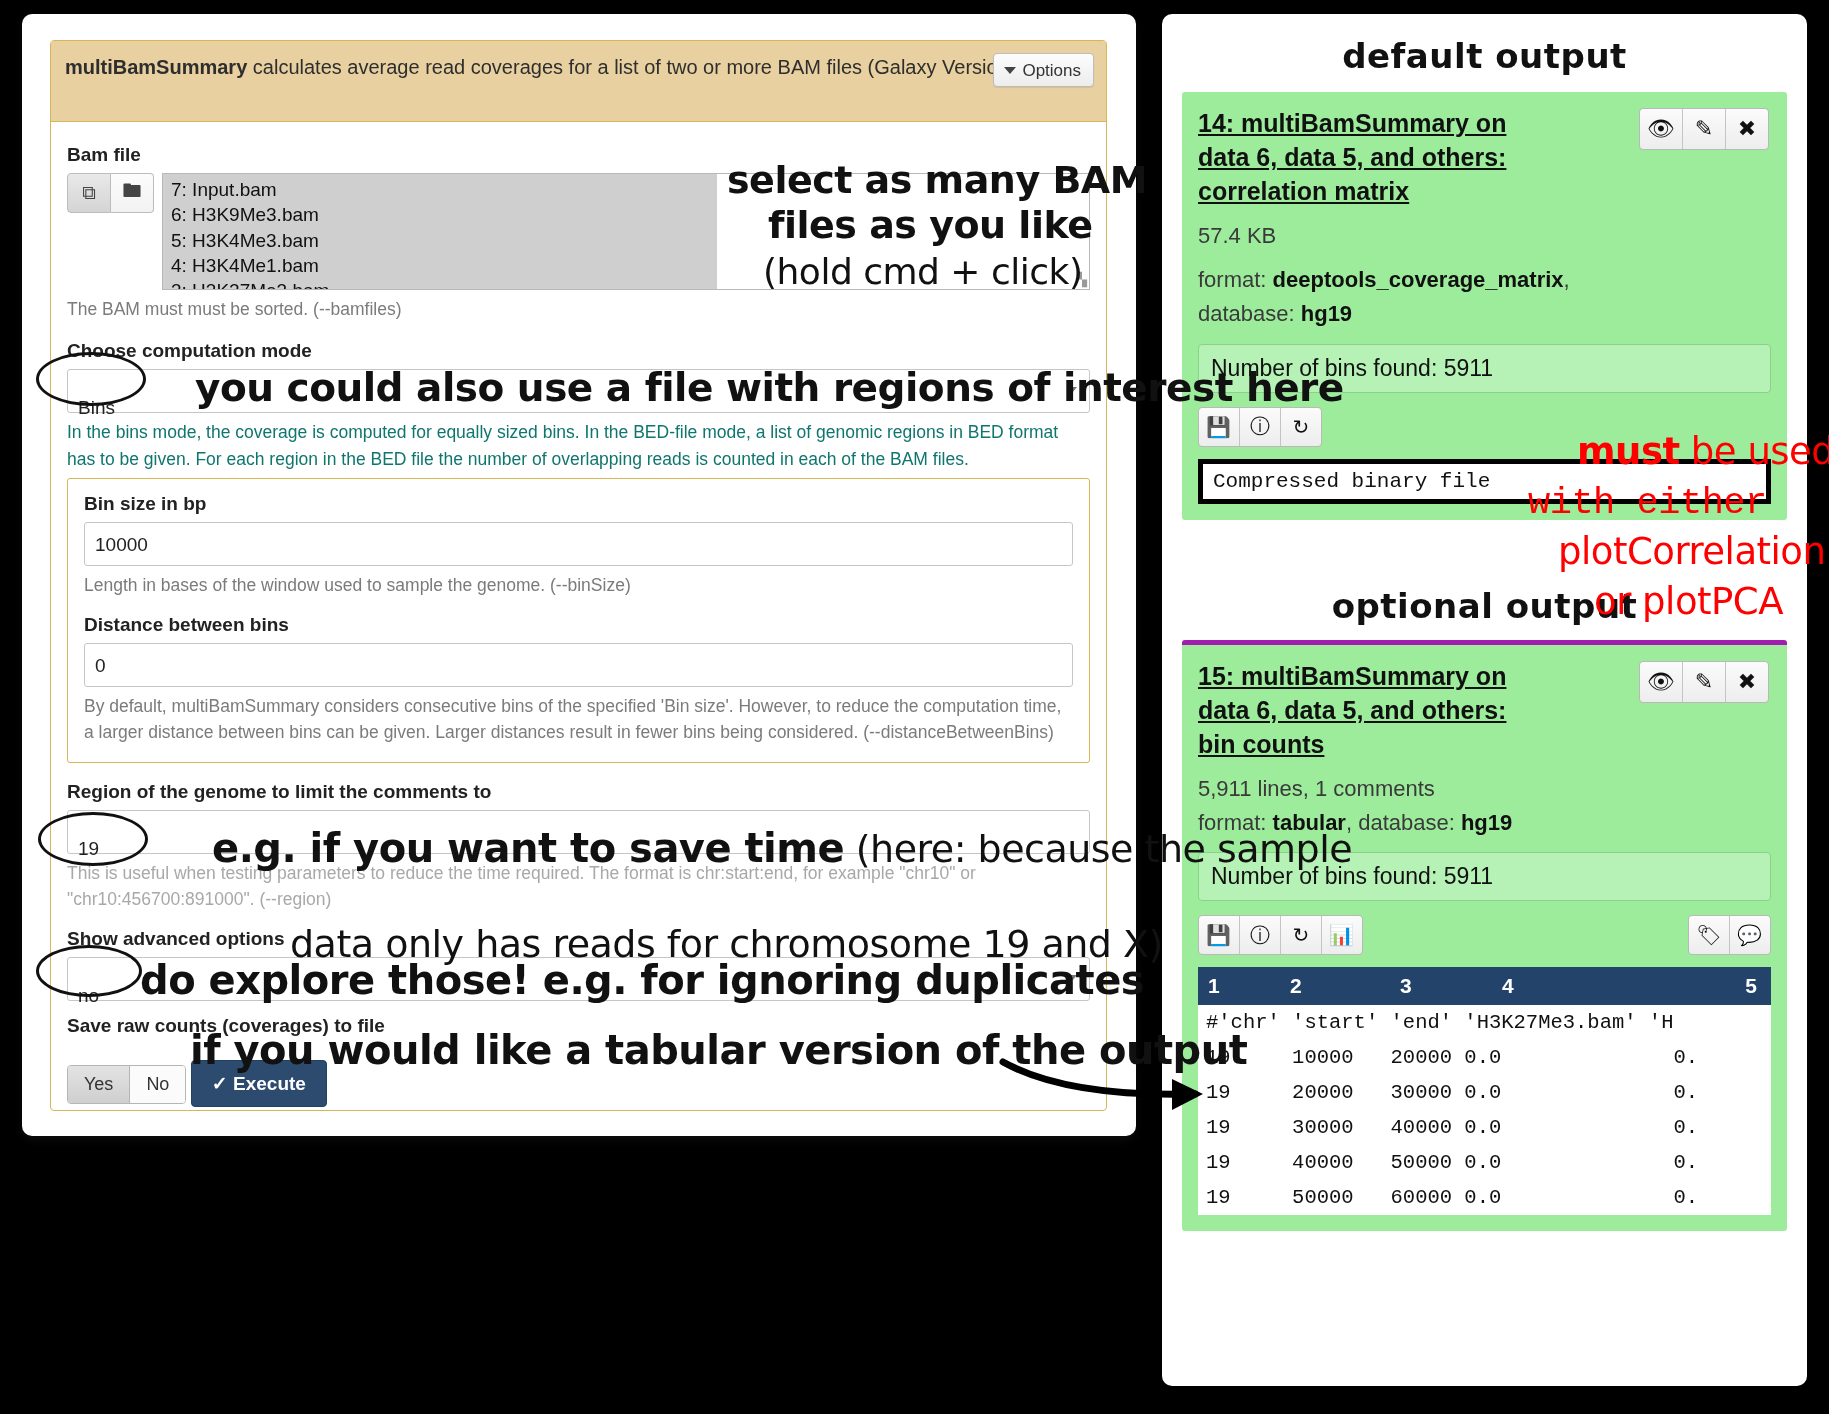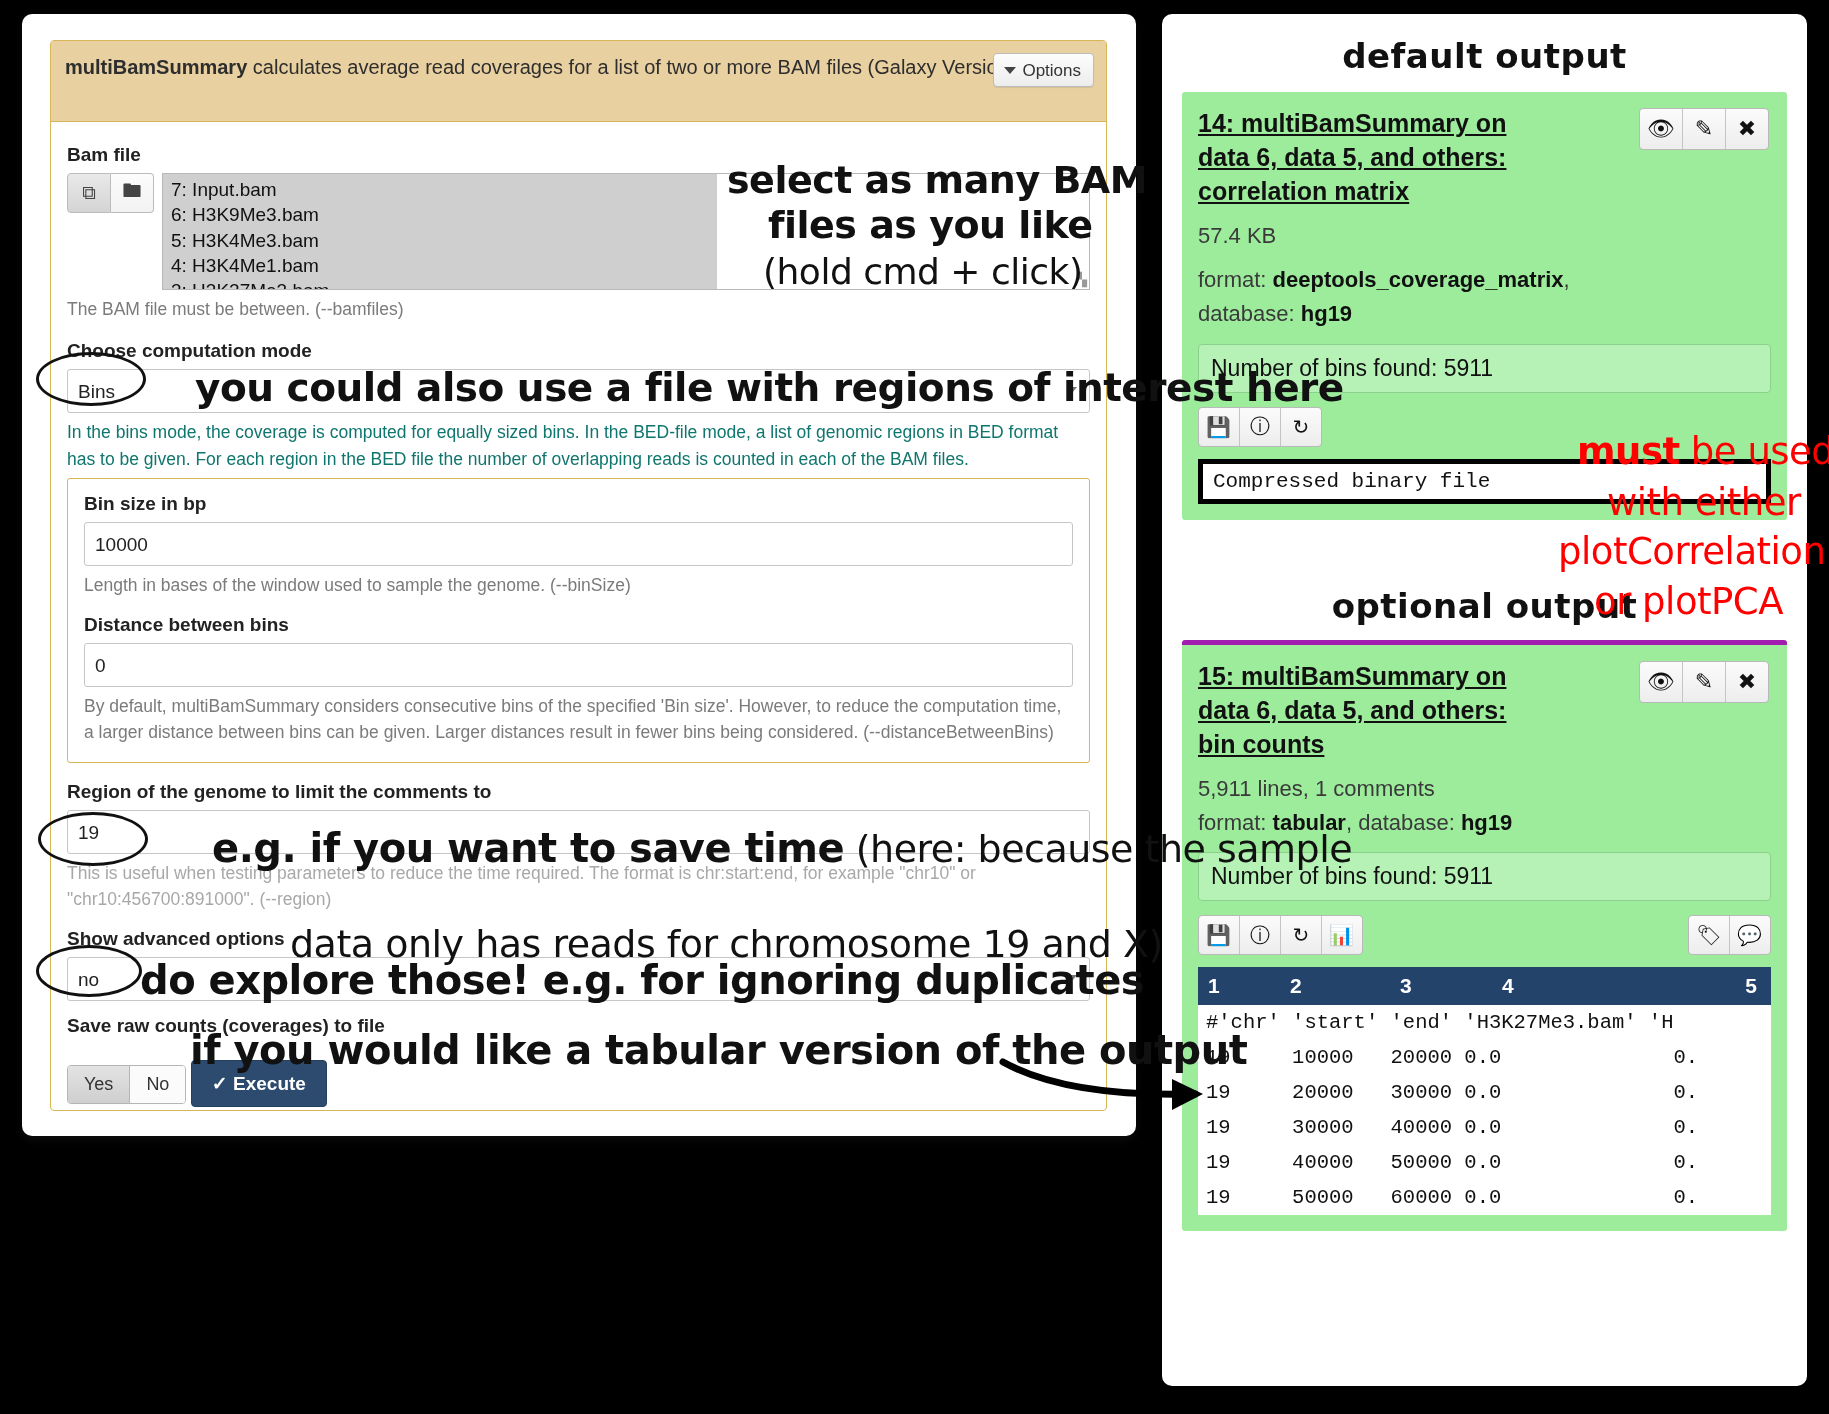--- a/index.html
+++ b/index.html
@@ -65,21 +65,21 @@
 
   
   .txt-input{
     width:100%;box-sizing:border-box;height:44px;border:1px solid #c6c6c6;
     border-radius:3px;background:#fff;font-size:19px;color:#222;
     padding:0 10px;line-height:44px;
   }
   .sel-input{
     width:100%;box-sizing:border-box;height:44px;border:1px solid #c6c6c6;
     border-radius:3px;background:#fff;font-size:19px;color:#222;
-    padding:0 10px;line-height:44px;position:relative;
+    padding:16px 10px;line-height:44px;position:relative;
   }
   .sel-input .arrow{position:absolute;right:12px;top:17px;width:0;height:0;
     border-left:5px solid transparent;border-right:5px solid transparent;
     border-top:6px solid #777;}
 
   .inner-box{border:1px solid #d6b656;border-radius:3px;padding:12px 16px 14px 16px;margin-top:6px;}
 
   
   .yn{display:inline-flex;border:1px solid #b5b5b5;border-radius:4px;overflow:hidden;}
   .yn div{padding:8px 16px;font-size:18px;color:#333;}
@@ -190,21 +190,21 @@
             <div class="sel-inner">
               <div class="opt">7: Input.bam</div>
               <div class="opt">6: H3K9Me3.bam</div>
               <div class="opt">5: H3K4Me3.bam</div>
               <div class="opt">4: H3K4Me1.bam</div>
               <div class="opt">3: H3K27Me3.bam</div>
             </div>
             <div class="bam-resize">▚</div>
           </div>
         </div>
-        <div class="help">The BAM file must be between. (--bamfiles)</div>
+        <div class="help">The BAM must must be sorted. (--bamfiles)</div>
 
         
         <div class="fld-label" style="margin-top:18px">Choose computation mode</div>
         <div class="sel-input">
           <span>Bins</span>
           <span class="arrow"></span>
         </div>
         <div class="help" style="color:#0f766e">In the bins mode, the coverage is computed for equally sized bins. In the BED-file mode, a list of genomic regions in BED format has to be given. For each region in the BED file the number of overlapping reads is counted in each of the BAM files.</div>
 
         
@@ -332,21 +332,21 @@
   <div class="ellipse" style="left:38px;top:812px;width:104px;height:48px;"></div>
   <div class="hw" style="left:212px;top:826px;font-size:40px;"><span>e.g. if you want to save time</span><span class="hw thin" style="position:static;font-size:38px;"> (here: because the sample</span></div>
   <div class="hw thin" style="left:290px;top:880px;font-size:38px;margin-top:44px;">data only has reads for chromosome 19 and X)</div>
 
   <div class="ellipse" style="left:36px;top:945px;width:100px;height:46px;"></div>
   <div class="hw" style="left:140px;top:958px;font-size:40px;">do explore those! e.g. for ignoring duplicates</div>
 
   <div class="hw" style="left:190px;top:1028px;font-size:40px;">if you would like a tabular version of the output</div>
 
   <div class="hw red" style="left:1577px;top:432px;font-size:37px;"><span>must</span><span class="hw thin red" style="position:static;font-size:37px;"> be used</span></div>
-  <div class="hw thin red" style="left:1607px;top:483px;font-size:37px;">with either</div>
+  <div class="hw thin red" style="left:1528px;top:483px;font-size:37px;font-family:Liberation Mono, monospace;">with either</div>
   <div class="hw thin red" style="left:1558px;top:532px;font-size:37px;">plotCorrelation</div>
   <div class="hw thin red" style="left:1594px;top:582px;font-size:37px;">or plotPCA</div>
 
   <svg class="overlay" width="1829" height="1414">
     <path d="M 1003 1062 C 1050 1088, 1120 1096, 1195 1094" stroke="#000" stroke-width="7" fill="none" stroke-linecap="round"></path>
     <path d="M 1172 1079 L 1203 1094 L 1172 1110 Z" fill="#000"></path>
   </svg>
 
 </div>
 

